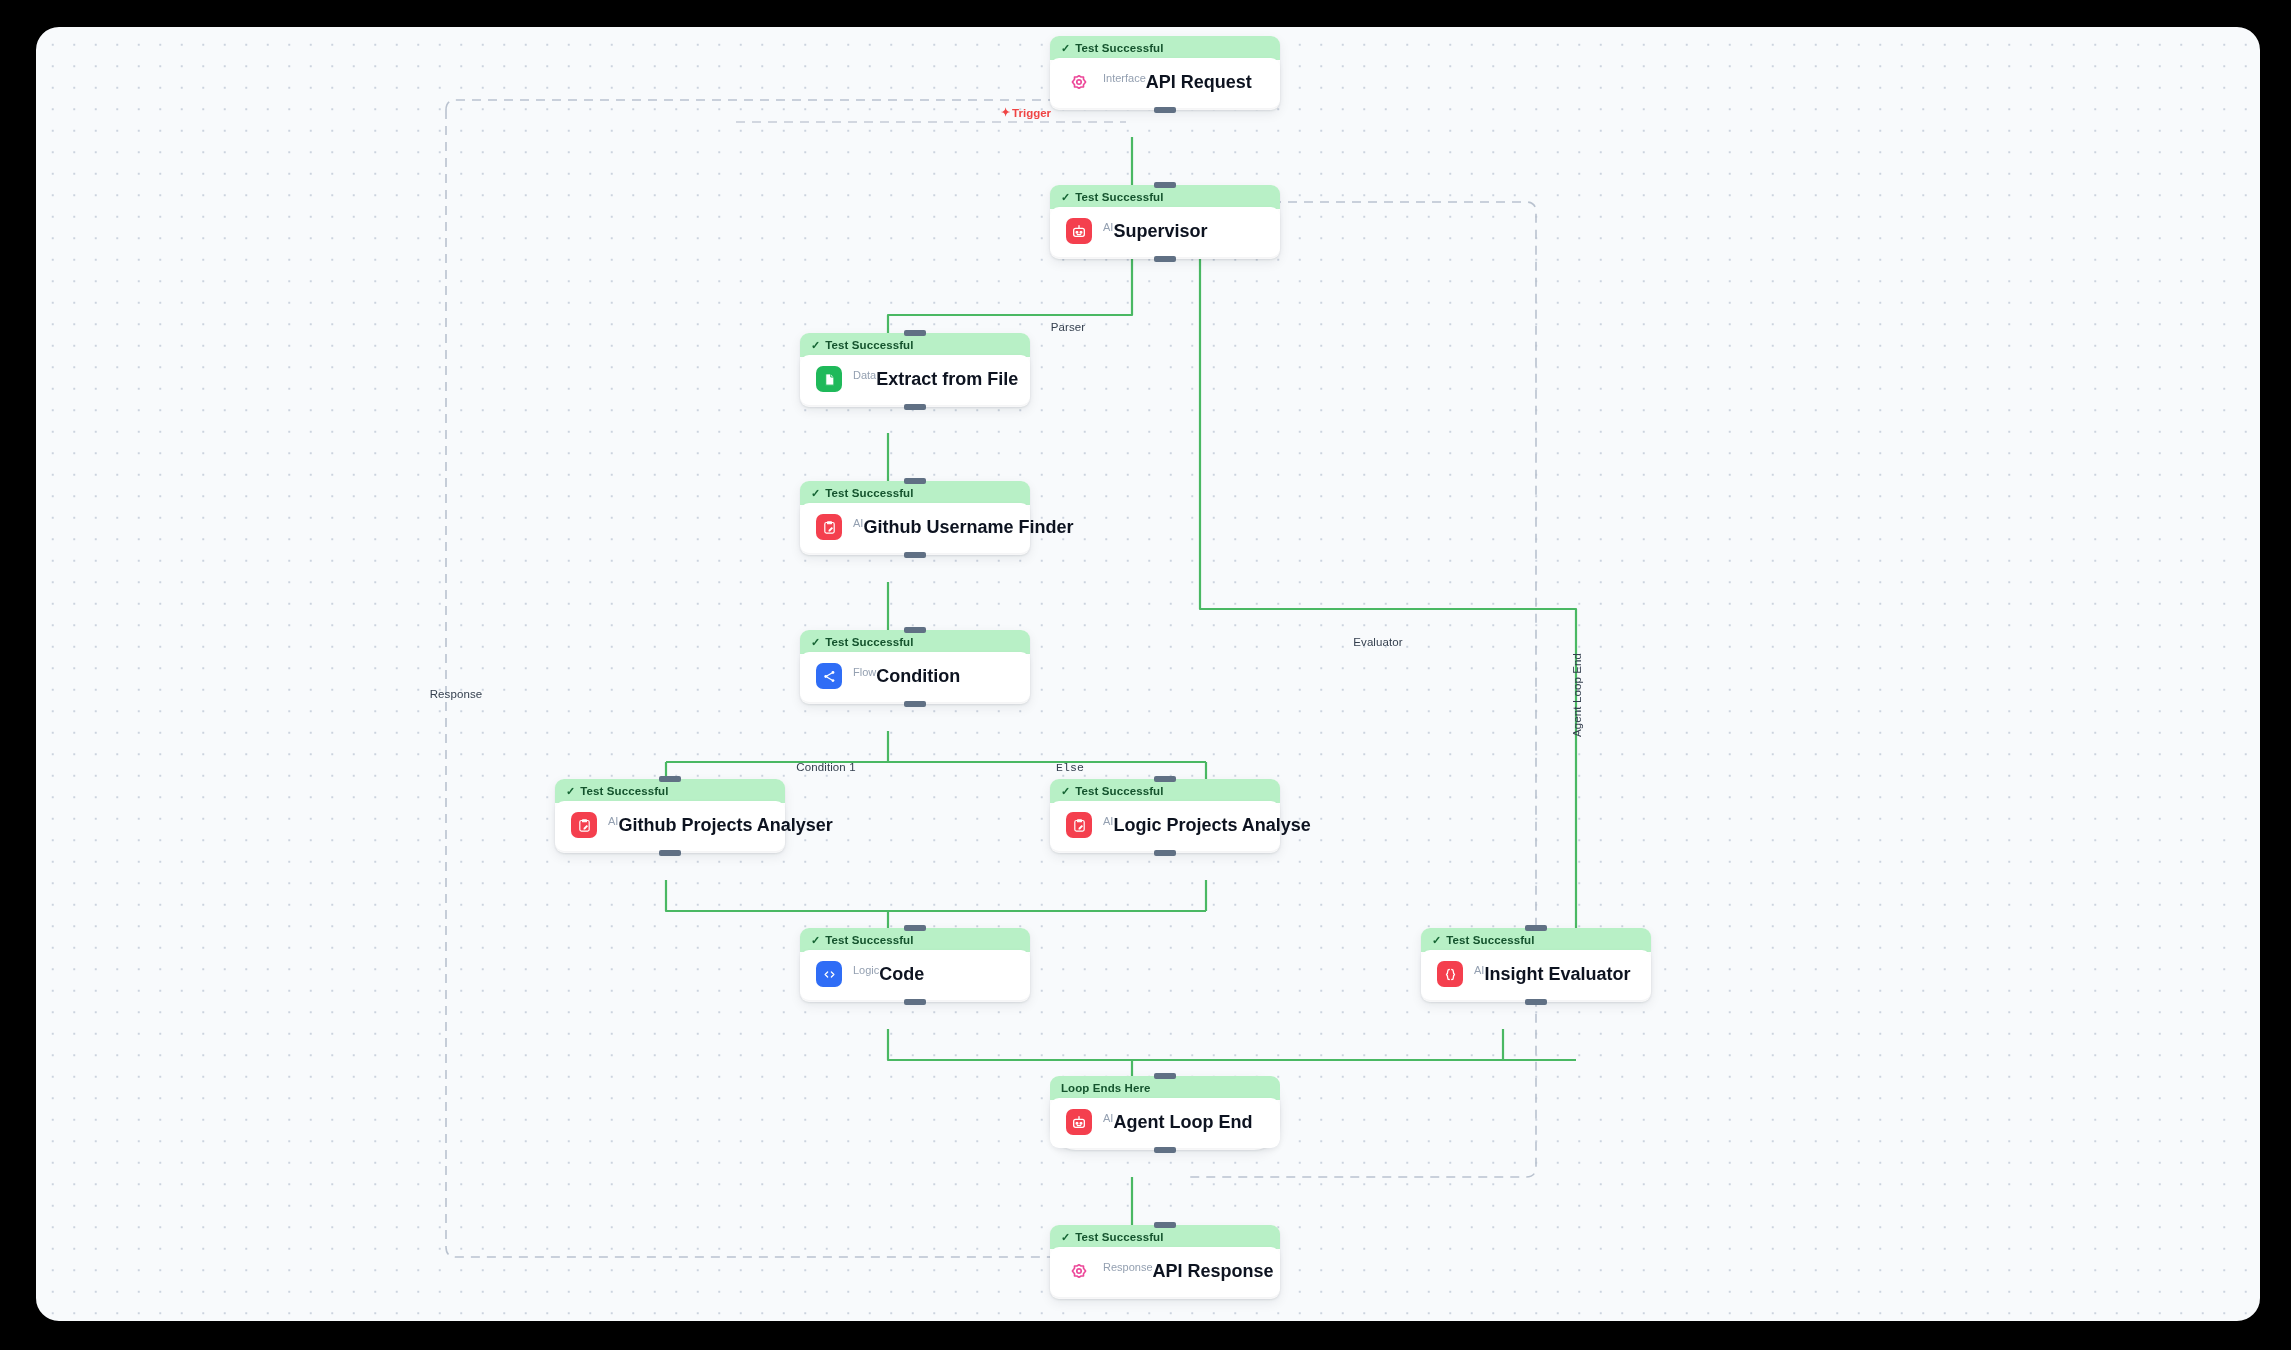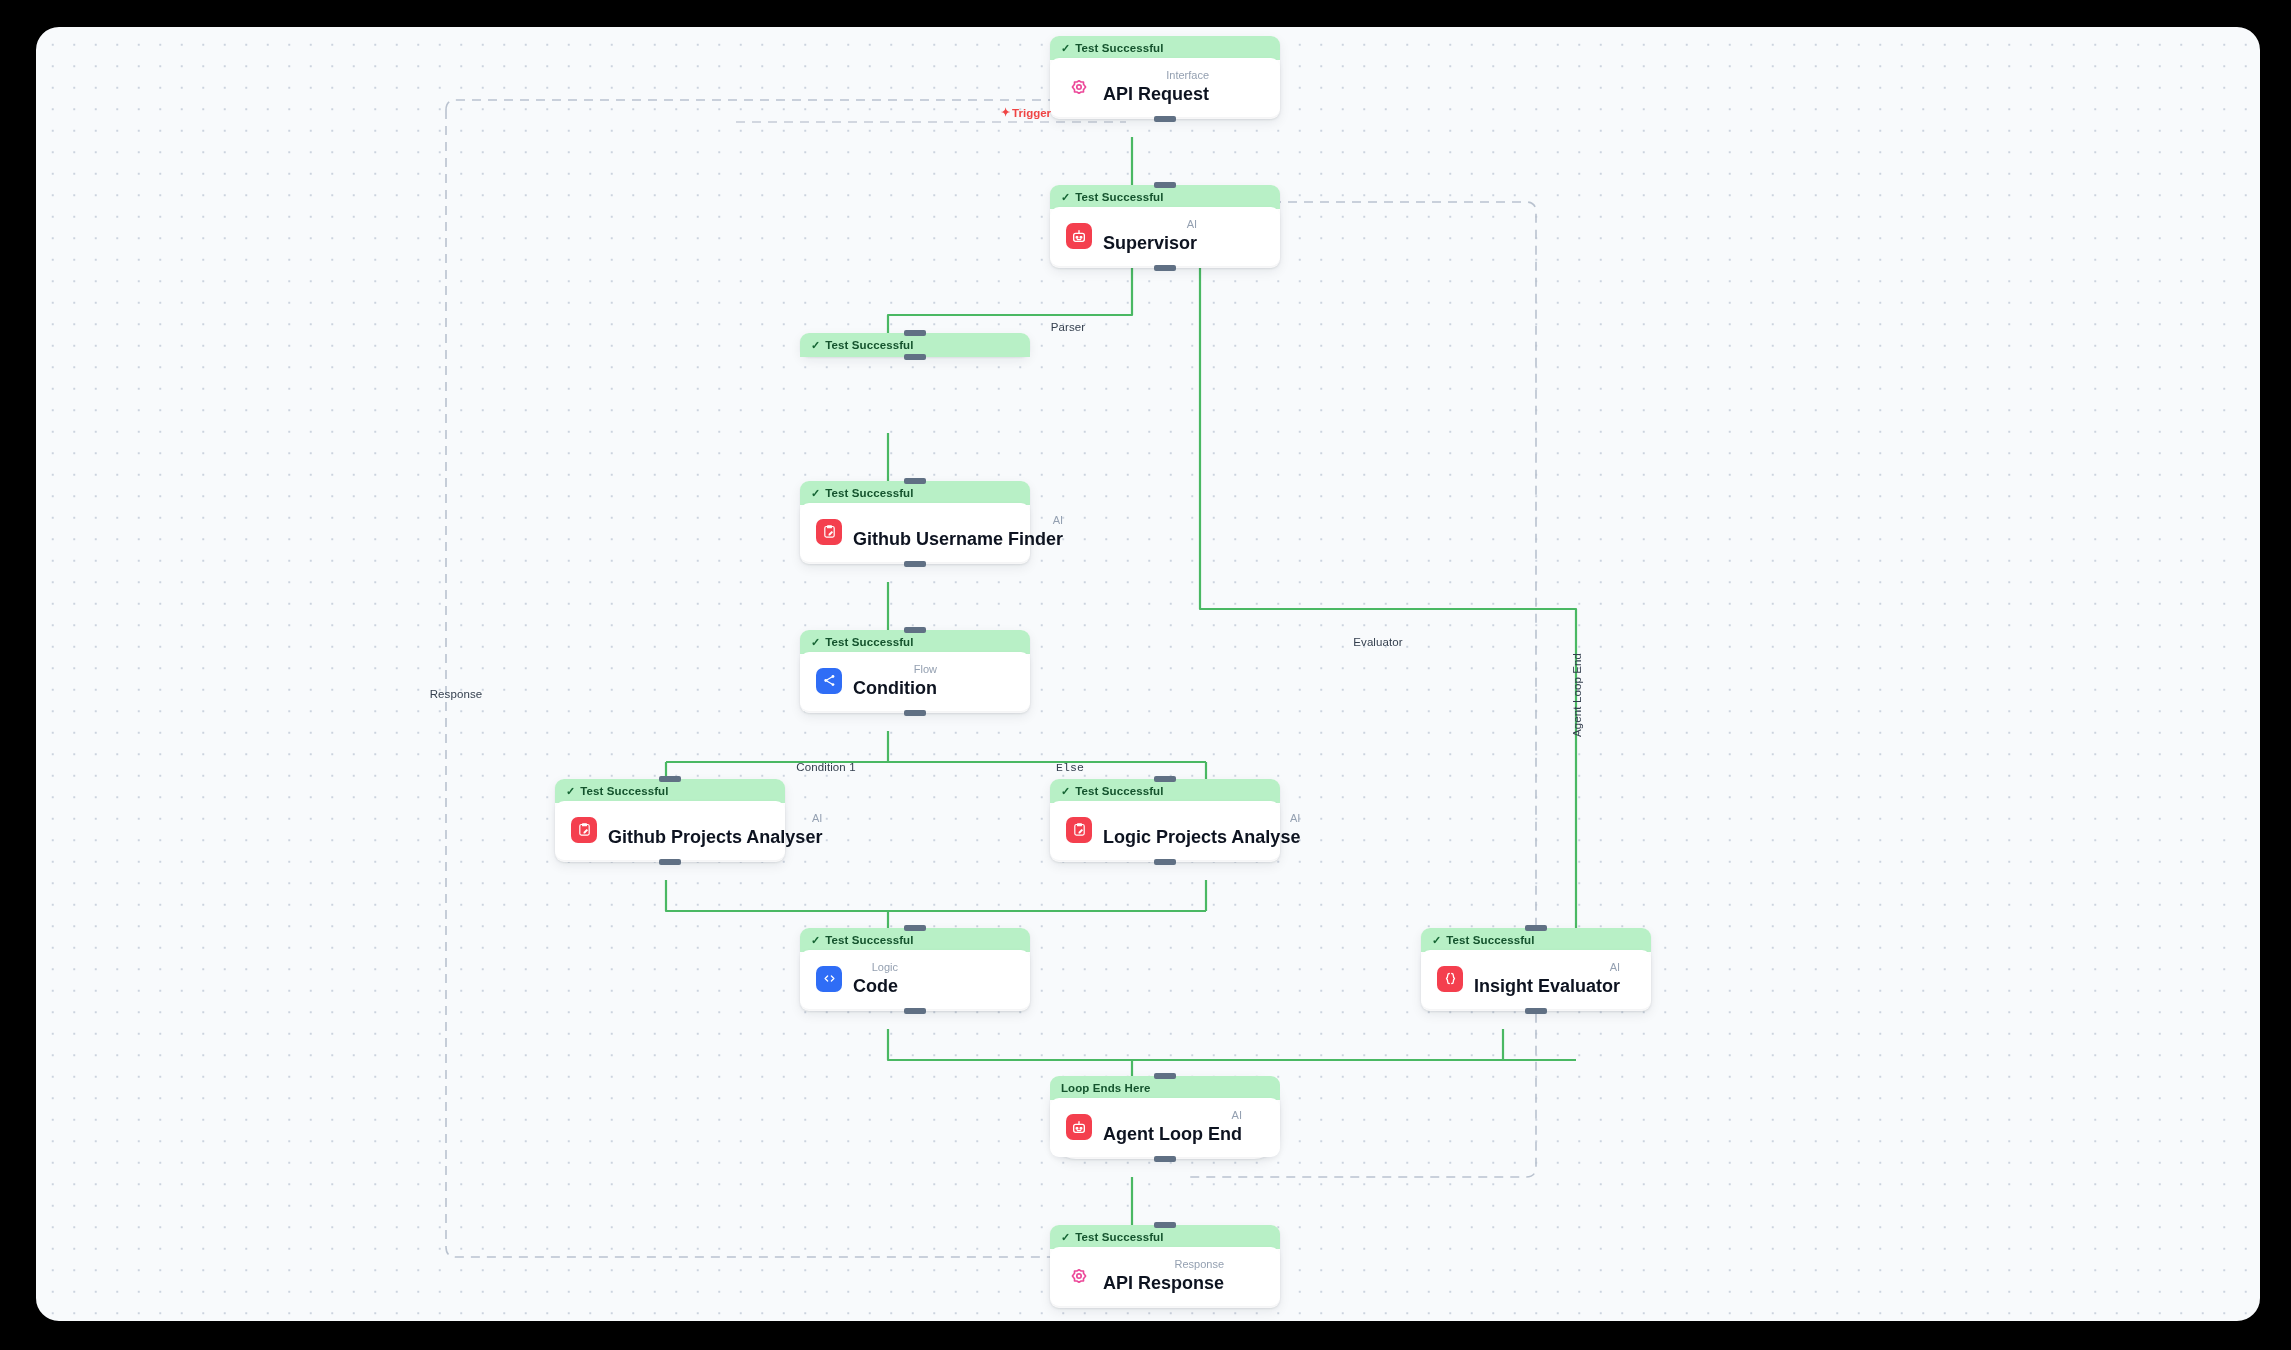--- a/index.html
+++ b/index.html
@@ -91,21 +91,21 @@
     filter: blur(5px); opacity:.55; z-index:-1;
   }
   .icon-tile.red { background: #f43f4e; }
   .icon-tile.red::after { background:#f43f4e; }
   .icon-tile.green { background: #1fb95a; }
   .icon-tile.green::after { background:#1fb95a; }
   .icon-tile.blue { background: #2f6df6; }
   .icon-tile.blue::after { background:#2f6df6; }
   .icon-tile.pinkghost { background: transparent; }
   .icon-tile svg { display: block; }
-  .node .txt { display: flex; flex-direction: column; line-height: 1.15; text-align: right; }
+  .node .txt { display: flex; line-height: 1.15; }
   .node .kind {
     font-size: 11px;
     color: #94a0b1;
     font-weight: 400;
     margin-bottom: 2px;
   }
   .node .title {
     font-size: 18px;
     color: #0d1320;
     font-weight: 700;
@@ -226,20 +226,32 @@
                 <span class="title">Supervisor</span>
               </div>
             </div>
             <div class="handle bottom"></div>
           </div>
           <div class="node" style="left: 764px; top: 306px;">
             <div class="handle top"></div>
             <div class="status">
               <span class="chk">✓</span>
               <span>Test Successful</span>
+            </div>
+            <div class="body">
+              <div class="icon-tile green">
+                <svg width="15" height="15" viewBox="0 0 24 24" fill="#fff" stroke="#1fb95a" stroke-width="1.6" stroke-linejoin="round">
+                  <path d="M6 3h8l5 5v13H6z" fill="#fff"></path>
+                  <path d="M14 3v5h5" fill="none" stroke="#1fb95a"></path>
+                </svg>
+              </div>
+              <div class="txt">
+                <span class="kind">Data</span>
+                <span class="title">Extract from File</span>
+              </div>
             </div>
             <div class="handle bottom"></div>
           </div>
           <div class="node" style="left: 764px; top: 454px;">
             <div class="handle top"></div>
             <div class="status">
               <span class="chk">✓</span>
               <span>Test Successful</span>
             </div>
             <div class="body">

